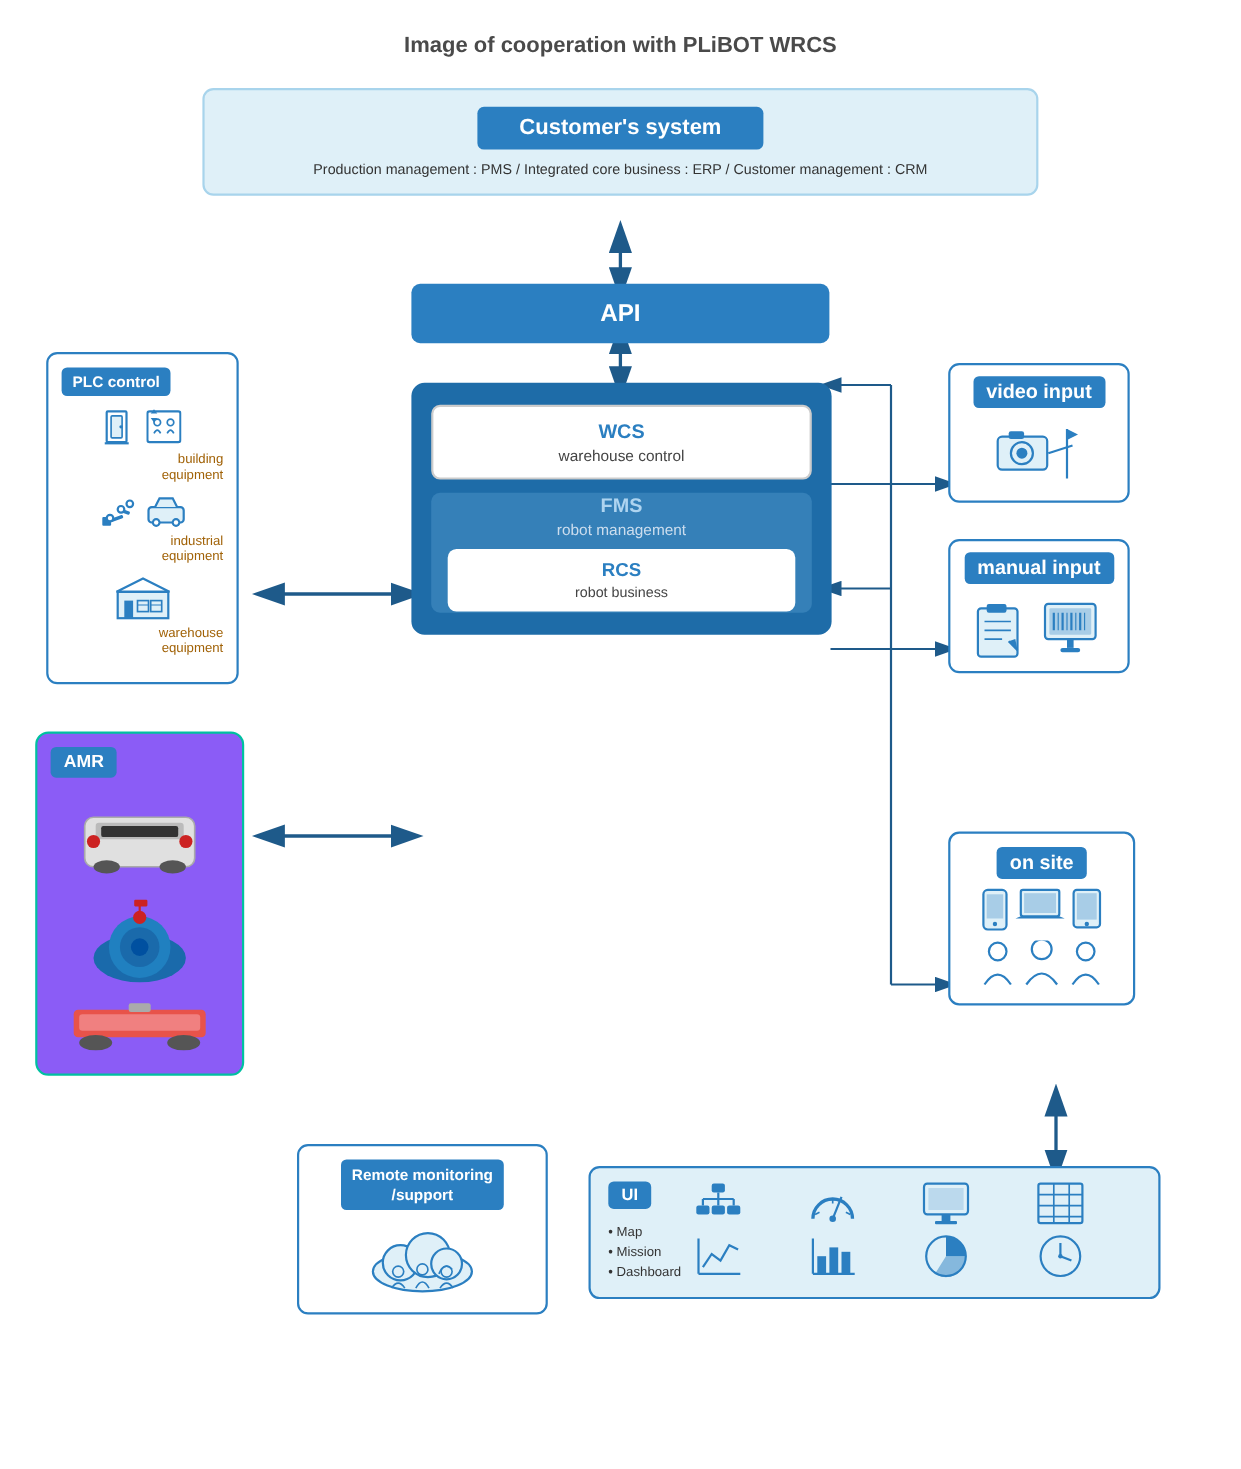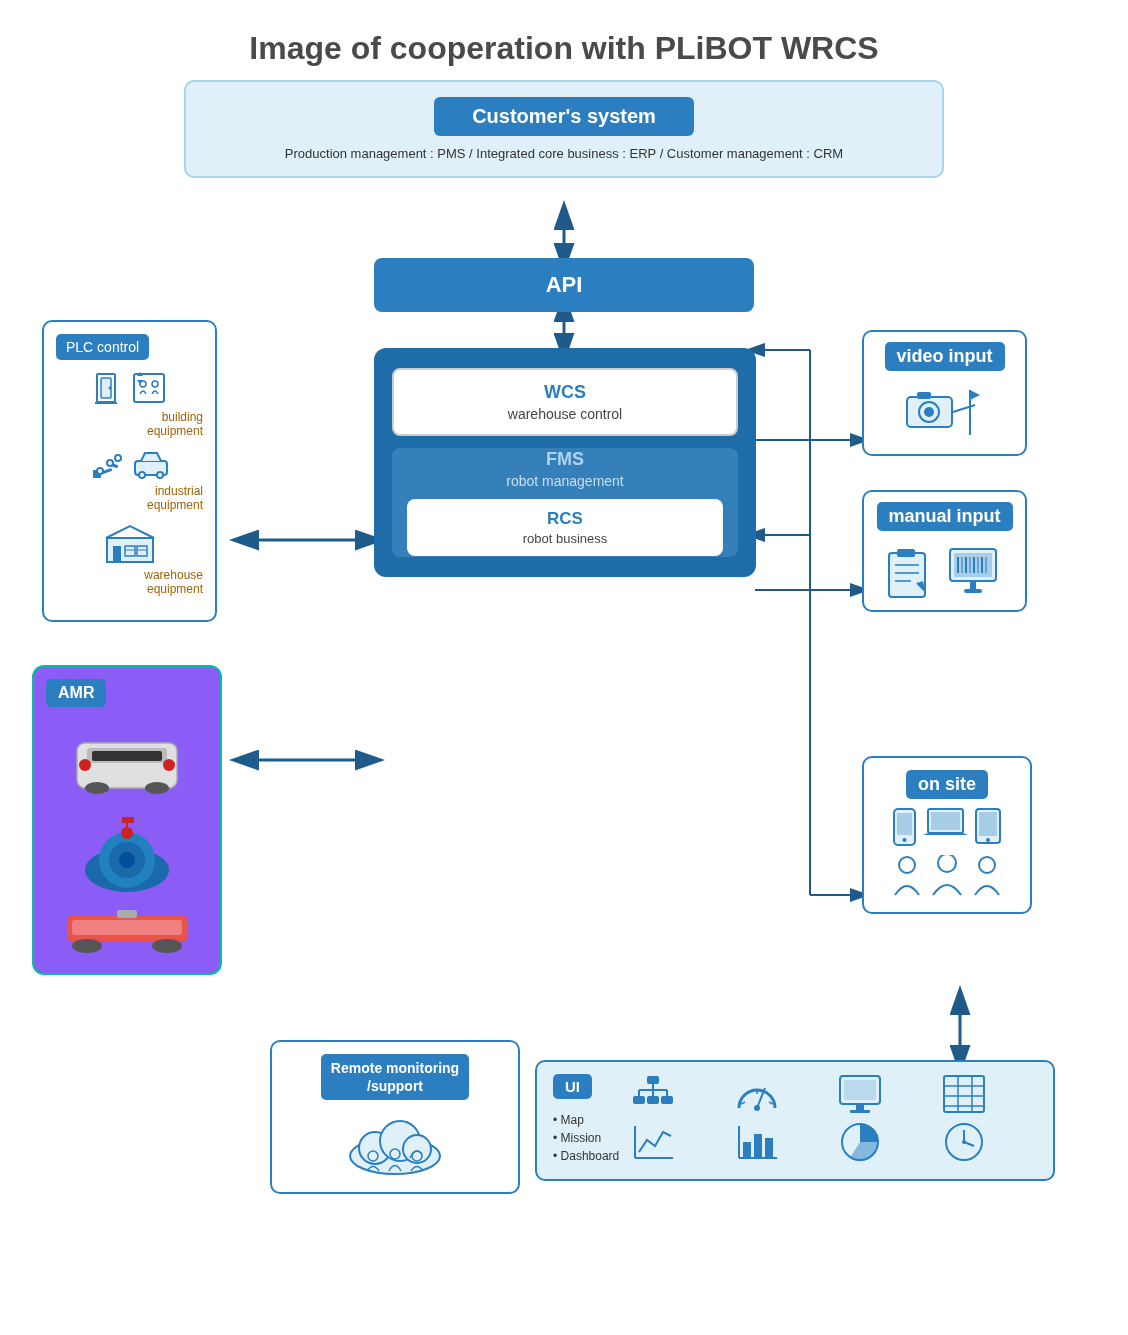--- a/index.html
+++ b/index.html
@@ -12,21 +12,21 @@
       overflow: hidden;
     }
     .page-container {
       width: 1128px;
       height: 1335px;
       position: relative;
       padding: 30px 40px;
     }
     .main-title {
       text-align: center;
-      font-size: 32px;
+      font-size: 20px;
       font-weight: bold;
       color: #4a4a4a;
       margin-bottom: 20px;
     }
     
     .customer-system-wrapper {
       background: #dff0f8;
       border: 2px solid #a8d4ec;
       border-radius: 10px;
       padding: 15px 20px;
@@ -136,21 +136,21 @@
       position: absolute;
       background: white;
       border: 2px solid #2b7fc1;
       border-radius: 10px;
       padding: 12px;
       width: 165px;
     }
     .plc-title {
       background: #2b7fc1;
       color: white;
-      font-weight: normal;
+      font-weight: bold;
       font-size: 14px;
       padding: 5px 10px;
       border-radius: 5px;
       display: inline-block;
       margin-bottom: 10px;
     }
     .plc-item {
       margin-bottom: 12px;
       text-align: center;
     }
@@ -536,21 +536,21 @@
 
         <circle cx="60" cy="8" r="9" fill="none" stroke="#2b7fc1" stroke-width="2"></circle>
         <path d="M46 40 Q60 20 74 40" fill="none" stroke="#2b7fc1" stroke-width="2"></path>
 
         <circle cx="100" cy="10" r="8" fill="none" stroke="#2b7fc1" stroke-width="2"></circle>
         <path d="M88 40 Q100 22 112 40" fill="none" stroke="#2b7fc1" stroke-width="2"></path>
       </svg>
     </div>
   </div>
 
-  <div class="remote-box" style="position:absolute; top:1040px; left:270px; width:250px;">
+  <div class="remote-box" style="position:absolute; top:1040px; left:270px; width:228px;">
     <span class="remote-title">Remote monitoring<br>/support</span>
     
     <div style="margin-top:8px; text-align:center;">
       <svg width="100" height="60" viewBox="0 0 100 60">
         <ellipse cx="50" cy="40" rx="45" ry="18" fill="#dff0f8" stroke="#2b7fc1" stroke-width="2"></ellipse>
         <circle cx="30" cy="32" r="16" fill="#dff0f8" stroke="#2b7fc1" stroke-width="2"></circle>
         <circle cx="55" cy="25" r="20" fill="#dff0f8" stroke="#2b7fc1" stroke-width="2"></circle>
         <circle cx="72" cy="33" r="14" fill="#dff0f8" stroke="#2b7fc1" stroke-width="2"></circle>
 
         <circle cx="28" cy="40" r="5" fill="none" stroke="#2b7fc1" stroke-width="1.5"></circle>

